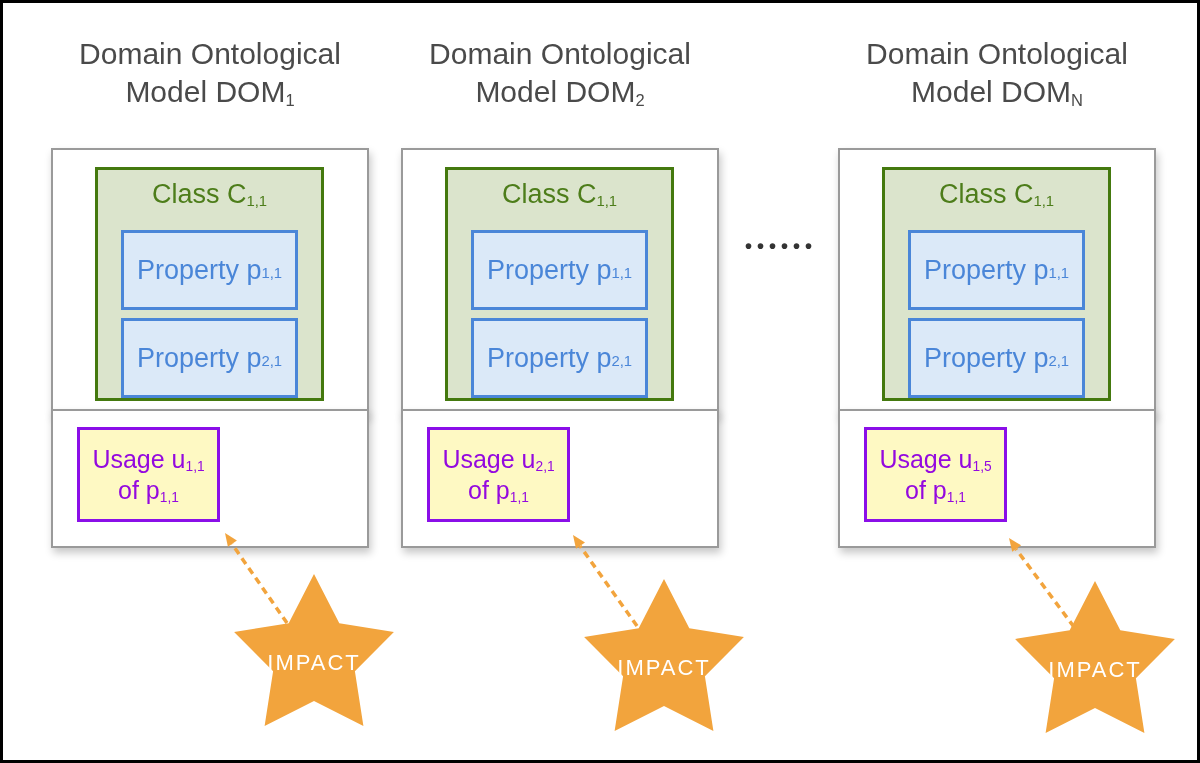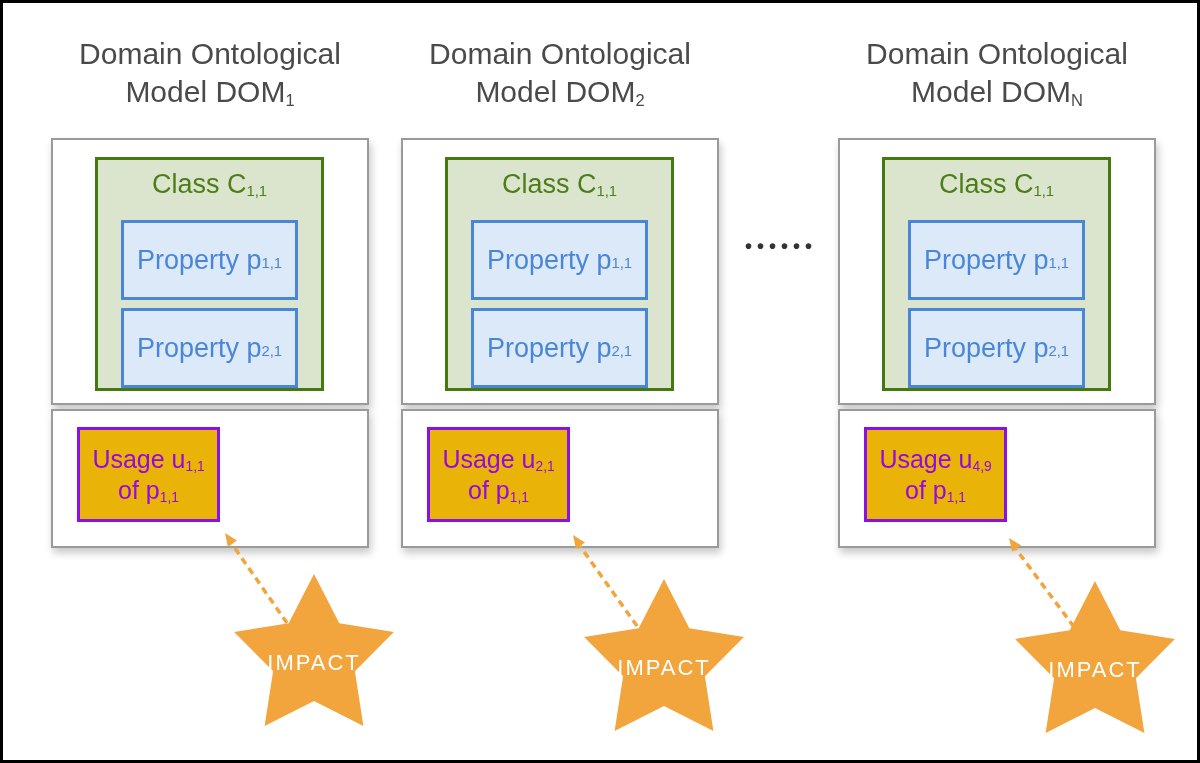--- a/index.html
+++ b/index.html
@@ -26,21 +26,21 @@
     position:relative;bottom:-0.22em;
     vertical-align:baseline;line-height:0;
   }
   .section{
     position:absolute;left:0;width:318px;
     background:#ffffff;
     border:2px solid #9a9a9a;
     box-sizing:border-box;
     box-shadow:2px 5px 8px rgba(0,0,0,0.22);
   }
-  .top-section{top:103px;height:267px;}
+  .top-section{top:113px;height:267px;}
   .bottom-section{top:374px;height:139px;}
   .class-box{
     position:absolute;left:42px;top:17px;width:229px;height:234px;
     background:#dbe4cc;
     border:3px solid #44790e;
     box-sizing:border-box;
   }
   .class-title{
     text-align:center;margin-top:9px;
     font-size:27px;color:#4d7d1a;
@@ -50,21 +50,21 @@
     background:#dbe9f8;
     border:3px solid #4a86d8;
     box-sizing:border-box;
     display:flex;align-items:center;justify-content:center;
     font-size:27px;color:#4a86d8;
   }
   .prop-1{top:60px;}
   .prop-2{top:148px;}
   .usage-box{
     position:absolute;left:24px;top:16px;width:143px;height:95px;
-    background:#eab308;
+    background:#fef9c3;
     border:3px solid #8a0fe8;
     box-sizing:border-box;
     display:flex;flex-direction:column;align-items:center;justify-content:center;
     font-size:25px;line-height:31px;color:#9409df;
   }
   .dots{
     position:absolute;left:733px;top:232px;width:90px;
     text-align:center;
     font-size:20px;font-weight:bold;letter-spacing:5px;
     color:#333333;
@@ -166,21 +166,21 @@
         </div>
         <div class="prop-box prop-2">
           <span>Property p</span>
             <sub>2,1</sub>
         </div>
       </div>
     </div>
     <div class="section bottom-section">
       <div class="usage-box">
         <div>
-          <span>Usage u</span><sub>4,9</sub>
+          <span>Usage u</span><sub>1,5</sub>
         </div>
         <div>
           <span>of p</span><sub>1,1</sub>
         </div>
       </div>
     </div>
   </div>
 
   <svg class="overlay" viewBox="0 0 1200 763">
 

